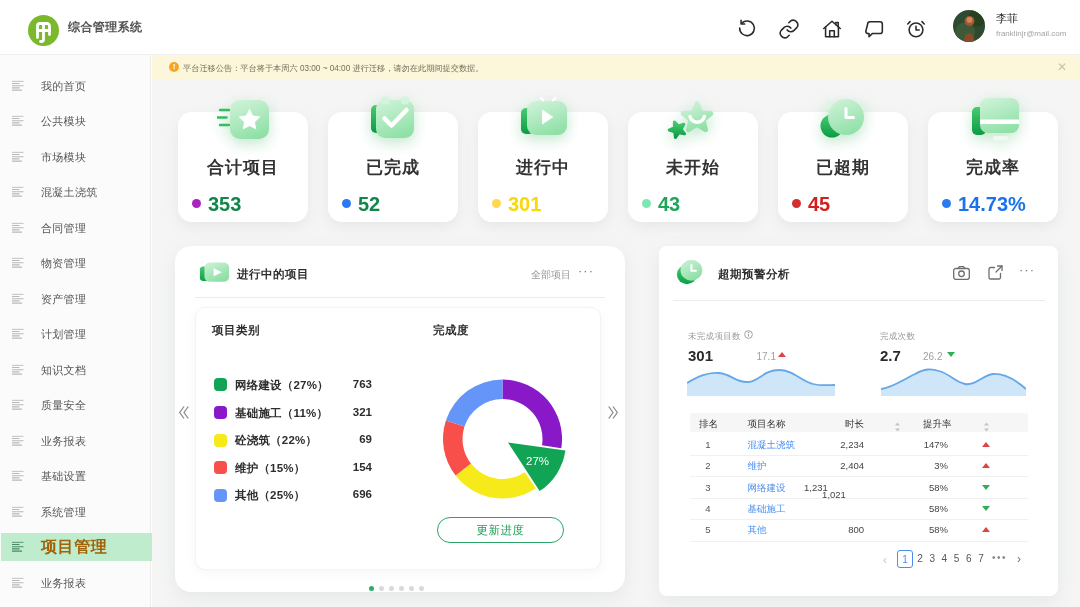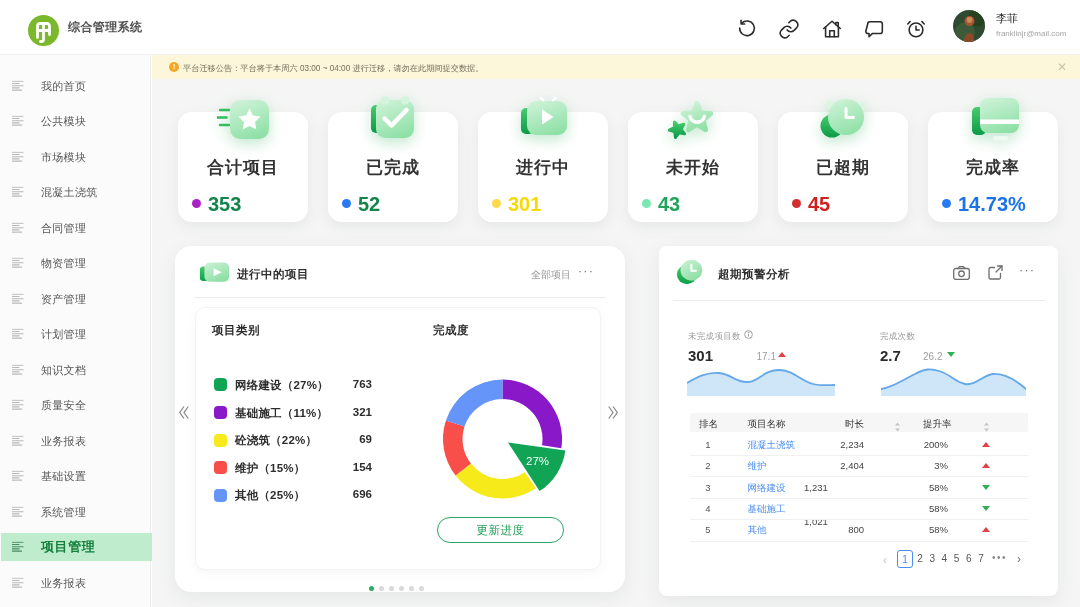--- a/index.html
+++ b/index.html
@@ -16,21 +16,21 @@
   #avatar { left:953px; top:10px; width:32px; height:32px; border-radius:50%; overflow:hidden; }
   #uname { left:996px; top:11px; font-size:11px; font-weight:normal; color:#1f1f1f; }
   #umail { left:996px; top:29px; font-size:8px; color:#a3a3a3; }
 
   
   #sidebar { left:0; top:55px; width:151px; height:552px; background:#fbfbfb; border-right:1px solid #ebebeb; }
   .mi { position:absolute; left:1px; width:151px; height:28px; }
   .mi .txt { position:absolute; left:40px; top:50%; transform:translateY(-50%); font-size:11px; color:#565656; letter-spacing:0.3px; white-space:nowrap; }
   .mi svg { position:absolute; left:11px; top:50%; transform:translateY(-50%); }
   .mi.act { background:#bfeccd; }
-  .mi.act .txt { color:#15803d; font-weight:bold; font-size:13px; letter-spacing:0.6px; }
+  .mi.act .txt { color:#a16207; font-weight:bold; font-size:16px; letter-spacing:0.6px; }
 
   
   #banner { left:152px; top:55px; width:928px; height:24px; background:#fcf6da; }
   #bannericon { left:169px; top:62px; width:10px; height:10px; border-radius:50%; background:#f5a623; color:#fff; font-size:8px; font-weight:bold; text-align:center; line-height:10px; }
   #bannertext { left:183px; top:63px; font-size:8.2px; color:#73705c; }
   #bannerx { left:1057px; top:60px; font-size:12px; color:#c9c3a8; }
 
   
   #main { left:152px; top:79px; width:928px; height:528px; background:#f4f5f4; }
 
@@ -509,38 +509,38 @@
           <path d="M3.5 9.5 L1 6.4 H6 Z" fill="#c4c4c4"></path>
         </svg></div>
       <div class="abs" style="left:264px;top:171.5px;font-size:9.5px;color:#333">提升率</div>
       <div class="abs" style="left:323.5px;top:172px"><svg width="7" height="10" viewBox="0 0 7 10">
           <path d="M3.5 0.5 L6 3.6 H1 Z" fill="#c4c4c4"></path>
           <path d="M3.5 9.5 L1 6.4 H6 Z" fill="#c4c4c4"></path>
         </svg></div>
       <div class="abs" style="left:43px;top:193.0px;width:12px;text-align:center;font-size:9.5px;color:#555">1</div>
       <div class="abs lnk" style="left:88.5px;top:193.0px;font-size:9.5px">混凝土浇筑</div>
       <div class="abs" style="left:145px;top:193.0px;width:60px;text-align:right;font-size:9.5px;color:#444">2,234</div>
-      <div class="abs" style="left:249px;top:193.0px;width:40px;text-align:right;font-size:9.5px;color:#444">200%</div>
+      <div class="abs" style="left:249px;top:193.0px;width:40px;text-align:right;font-size:9.5px;color:#444">147%</div>
       <span class="abs tri-u" style="left:323px;top:196.0px"></span>
       <div class="hr" style="left:31px;top:209.1px;width:338px;background:#f0f0f0"></div>
       <div class="abs" style="left:43px;top:214.3px;width:12px;text-align:center;font-size:9.5px;color:#555">2</div>
       <div class="abs lnk" style="left:88.5px;top:214.3px;font-size:9.5px">维护</div>
       <div class="abs" style="left:145px;top:214.3px;width:60px;text-align:right;font-size:9.5px;color:#444">2,404</div>
       <div class="abs" style="left:249px;top:214.3px;width:40px;text-align:right;font-size:9.5px;color:#444">3%</div>
       <span class="abs tri-u" style="left:323px;top:217.3px"></span>
       <div class="hr" style="left:31px;top:230.4px;width:338px;background:#f0f0f0"></div>
       <div class="abs" style="left:43px;top:235.7px;width:12px;text-align:center;font-size:9.5px;color:#555">3</div>
       <div class="abs lnk" style="left:88.5px;top:235.7px;font-size:9.5px">网络建设</div>
       <div class="abs" style="left:145px;top:235.7px;width:60px;text-align:left;font-size:9.5px;color:#444">1,231</div>
       <div class="abs" style="left:249px;top:235.7px;width:40px;text-align:right;font-size:9.5px;color:#444">58%</div>
       <span class="abs tri-d" style="left:323px;top:238.7px"></span>
       <div class="hr" style="left:31px;top:251.8px;width:338px;background:#f0f0f0"></div>
       <div class="abs" style="left:43px;top:257.1px;width:12px;text-align:center;font-size:9.5px;color:#555">4</div>
       <div class="abs lnk" style="left:88.5px;top:257.1px;font-size:9.5px">基础施工</div>
-      <div class="abs" style="left:145px;top:270px;width:60px;text-align:left;font-size:9.5px;color:#444">1,021</div>
+      <div class="abs" style="left:145px;top:243px;width:60px;text-align:center;font-size:9.5px;color:#444">1,021</div>
       <div class="abs" style="left:249px;top:257.1px;width:40px;text-align:right;font-size:9.5px;color:#444">58%</div>
       <span class="abs tri-d" style="left:323px;top:260.1px"></span>
       <div class="hr" style="left:31px;top:273.2px;width:338px;background:#f0f0f0"></div>
       <div class="abs" style="left:43px;top:278.4px;width:12px;text-align:center;font-size:9.5px;color:#555">5</div>
       <div class="abs lnk" style="left:88.5px;top:278.4px;font-size:9.5px">其他</div>
       <div class="abs" style="left:145px;top:278.4px;width:60px;text-align:right;font-size:9.5px;color:#444">800</div>
       <div class="abs" style="left:249px;top:278.4px;width:40px;text-align:right;font-size:9.5px;color:#444">58%</div>
       <span class="abs tri-u" style="left:323px;top:281.4px"></span>
       <div class="hr" style="left:31px;top:294.5px;width:338px;background:#f0f0f0"></div>
     <div class="abs" style="top:0;left:0">

